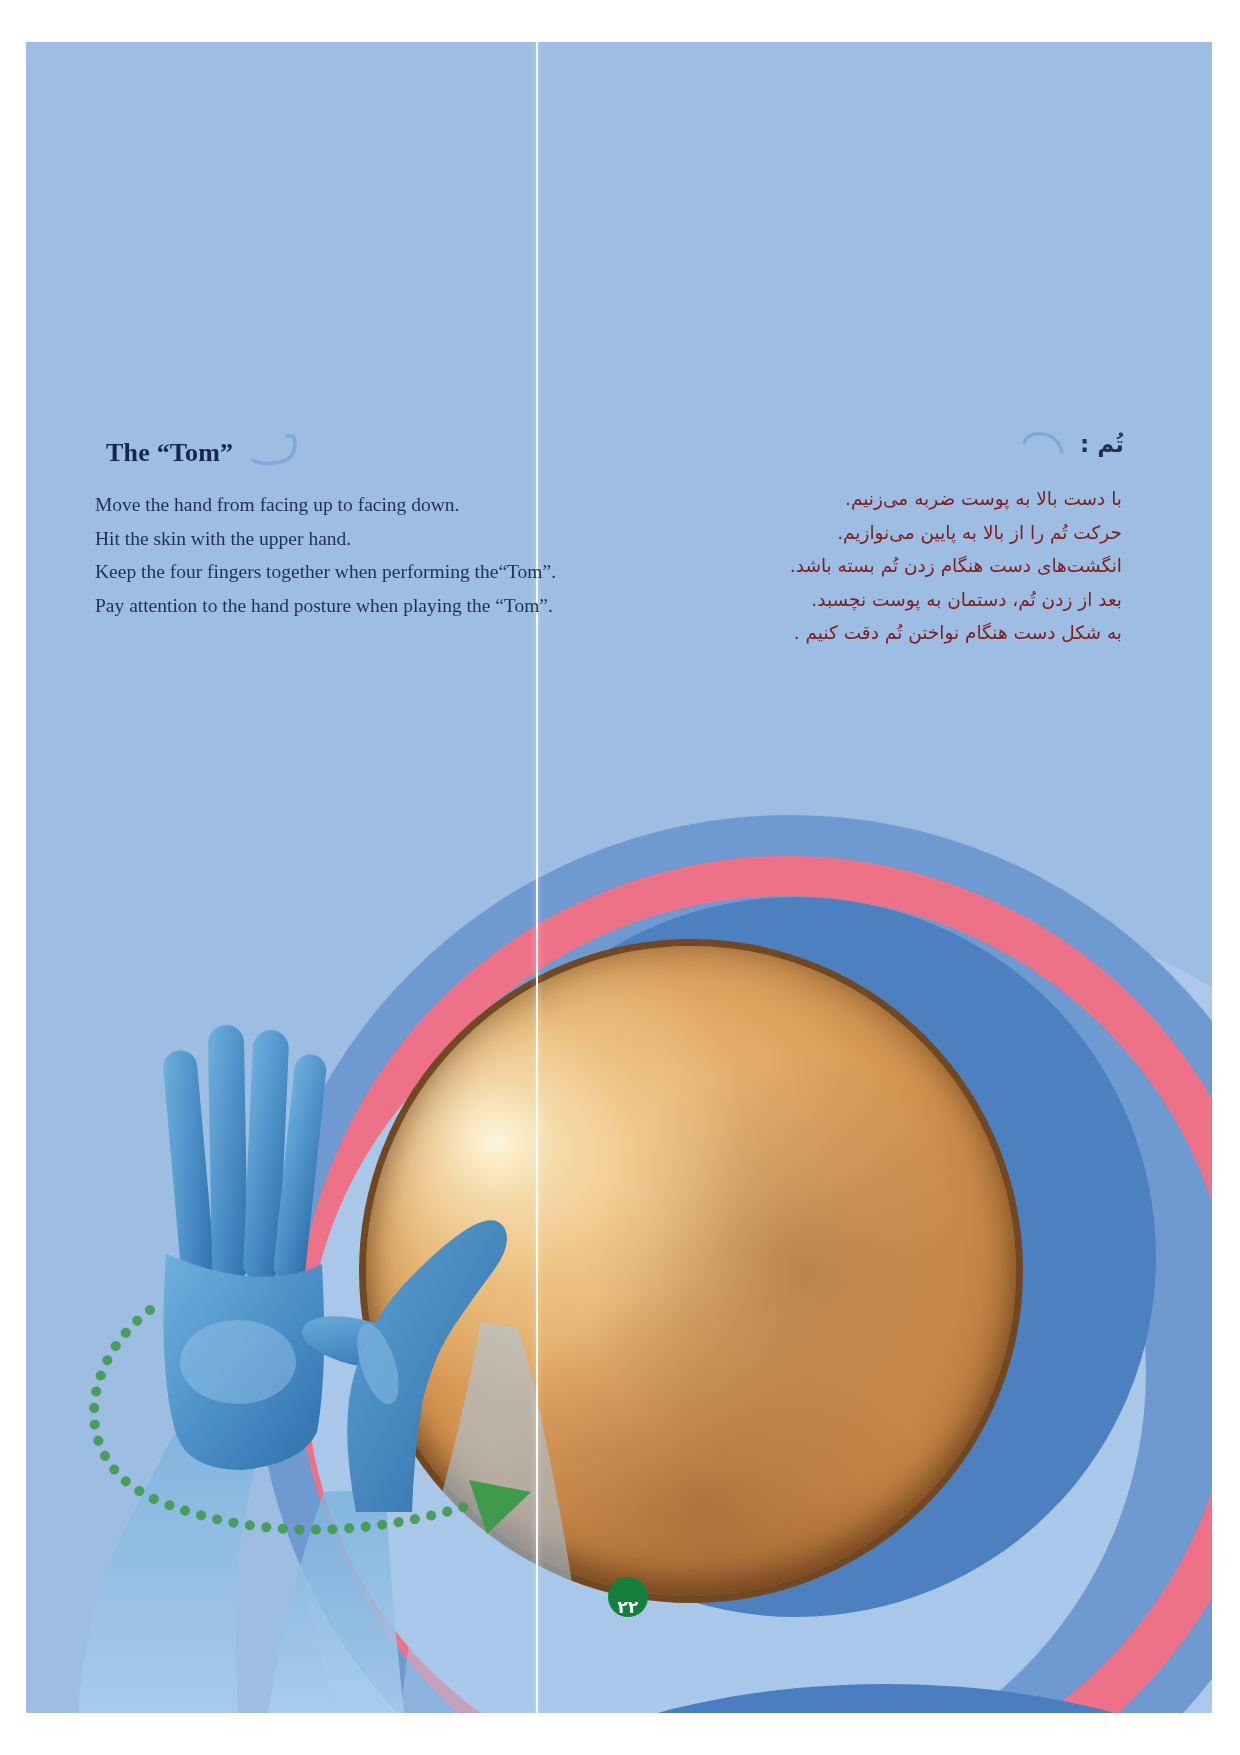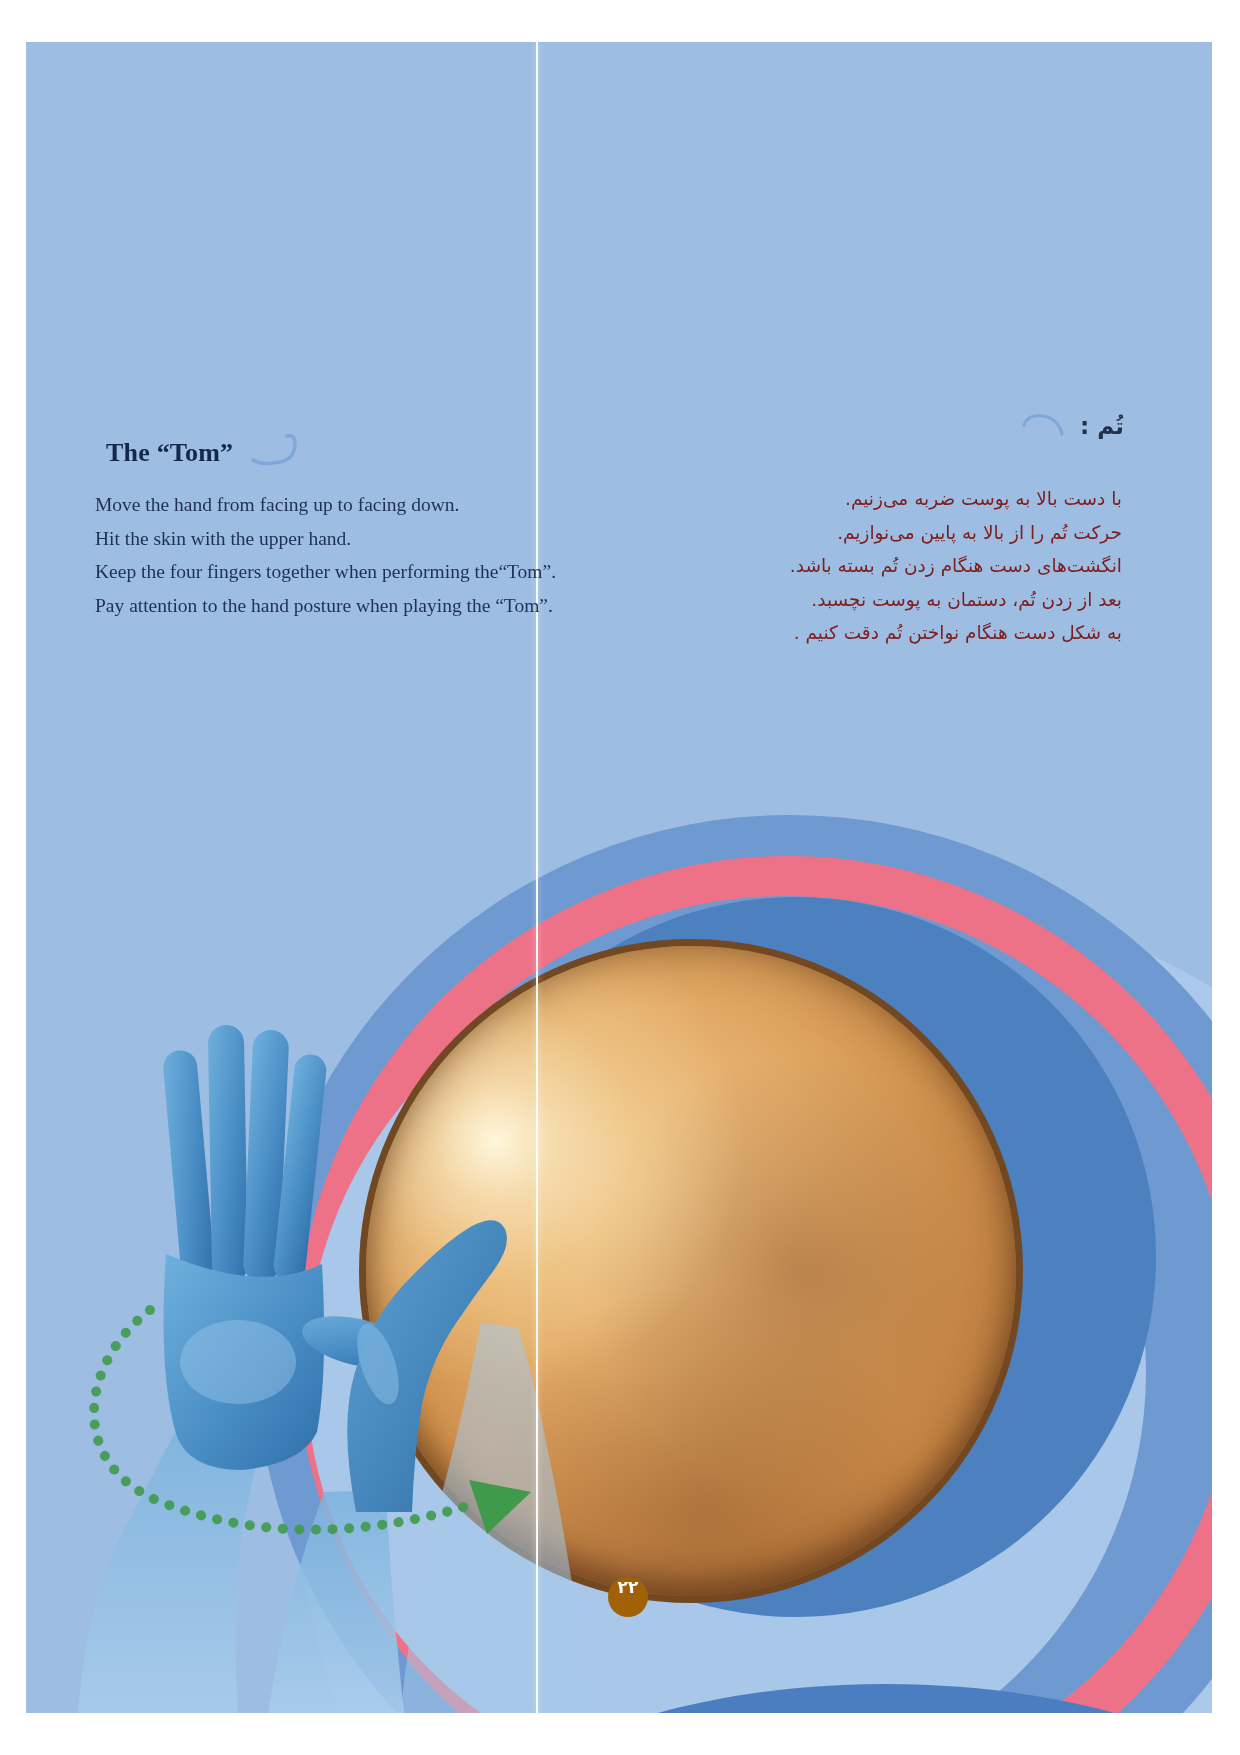--- a/index.html
+++ b/index.html
@@ -32,23 +32,23 @@
     background:
       radial-gradient(circle at 20% 30%, rgba(255,250,225,0.95) 0%, rgba(255,242,205,0.6) 9%, rgba(255,232,175,0.3) 20%, rgba(255,255,255,0) 36%),
       radial-gradient(circle at 67% 50%, rgba(118,68,34,0.38) 0%, rgba(118,68,34,0.2) 17%, rgba(0,0,0,0) 40%),
       radial-gradient(circle at 52% 86%, rgba(105,58,28,0.32) 0%, rgba(0,0,0,0) 34%),
       radial-gradient(circle at 42% 38%, #eec287 0%, #e2ab67 33%, #d0904c 58%, #bd7a3d 79%, #a96b35 100%);
     box-shadow: inset 0 0 44px rgba(80,45,20,0.5), inset 0 -16px 26px rgba(60,30,10,0.35);
   }
   .artsvg{position:absolute;left:0;top:0;width:1186px;height:1671px;}
   .pagenum{
     position:absolute;left:582px;top:1535px;width:40px;height:40px;border-radius:50%;
-    background:#a16207;color:#ffffff;
+    background:#15803d;color:#ffffff;
     font-family:"DejaVu Sans", sans-serif;font-size:17px;font-weight:bold;
-    display:flex;align-items:flex-start;justify-content:center;
+    display:flex;align-items:flex-end;justify-content:center;
   }
   .fold{
     position:absolute;left:510px;top:0;width:2px;height:1671px;
     background:rgba(255,255,255,0.95);
     box-shadow:0 0 6px rgba(255,255,255,0.55);
   }
   
   .en-title-row{
     position:absolute;left:69px;top:388px;display:flex;align-items:flex-end;gap:16px;margin-left:11px;
   }
@@ -56,21 +56,21 @@
     font-size:26px;font-weight:bold;color:#14284a;letter-spacing:0.2px;
     font-family:"Liberation Serif", serif;
   }
   .en-lines{
     position:absolute;left:69px;top:446px;width:620px;
     font-size:19.5px;color:#1f3055;line-height:33.6px;
     font-family:"Liberation Serif", serif;
   }
   .en-lines .condensed{font-size:18.5px;letter-spacing:-0.4px;}
   .fa-title-row{
-    position:absolute;right:88px;top:368px;display:flex;align-items:center;gap:14px;direction:rtl;
+    position:absolute;right:88px;top:386px;display:flex;align-items:center;gap:14px;direction:rtl;
   }
   .fa-title{
     font-family:"DejaVu Sans", sans-serif;font-size:23px;font-weight:bold;color:#223049;
     direction:rtl;
   }
   .fa-lines{
     position:absolute;right:90px;top:440px;width:480px;text-align:right;direction:rtl;
     font-family:"DejaVu Sans", sans-serif;font-size:18.5px;color:#7f1d1d;line-height:33.6px;
   }
   .symbol-svg{display:block;}

